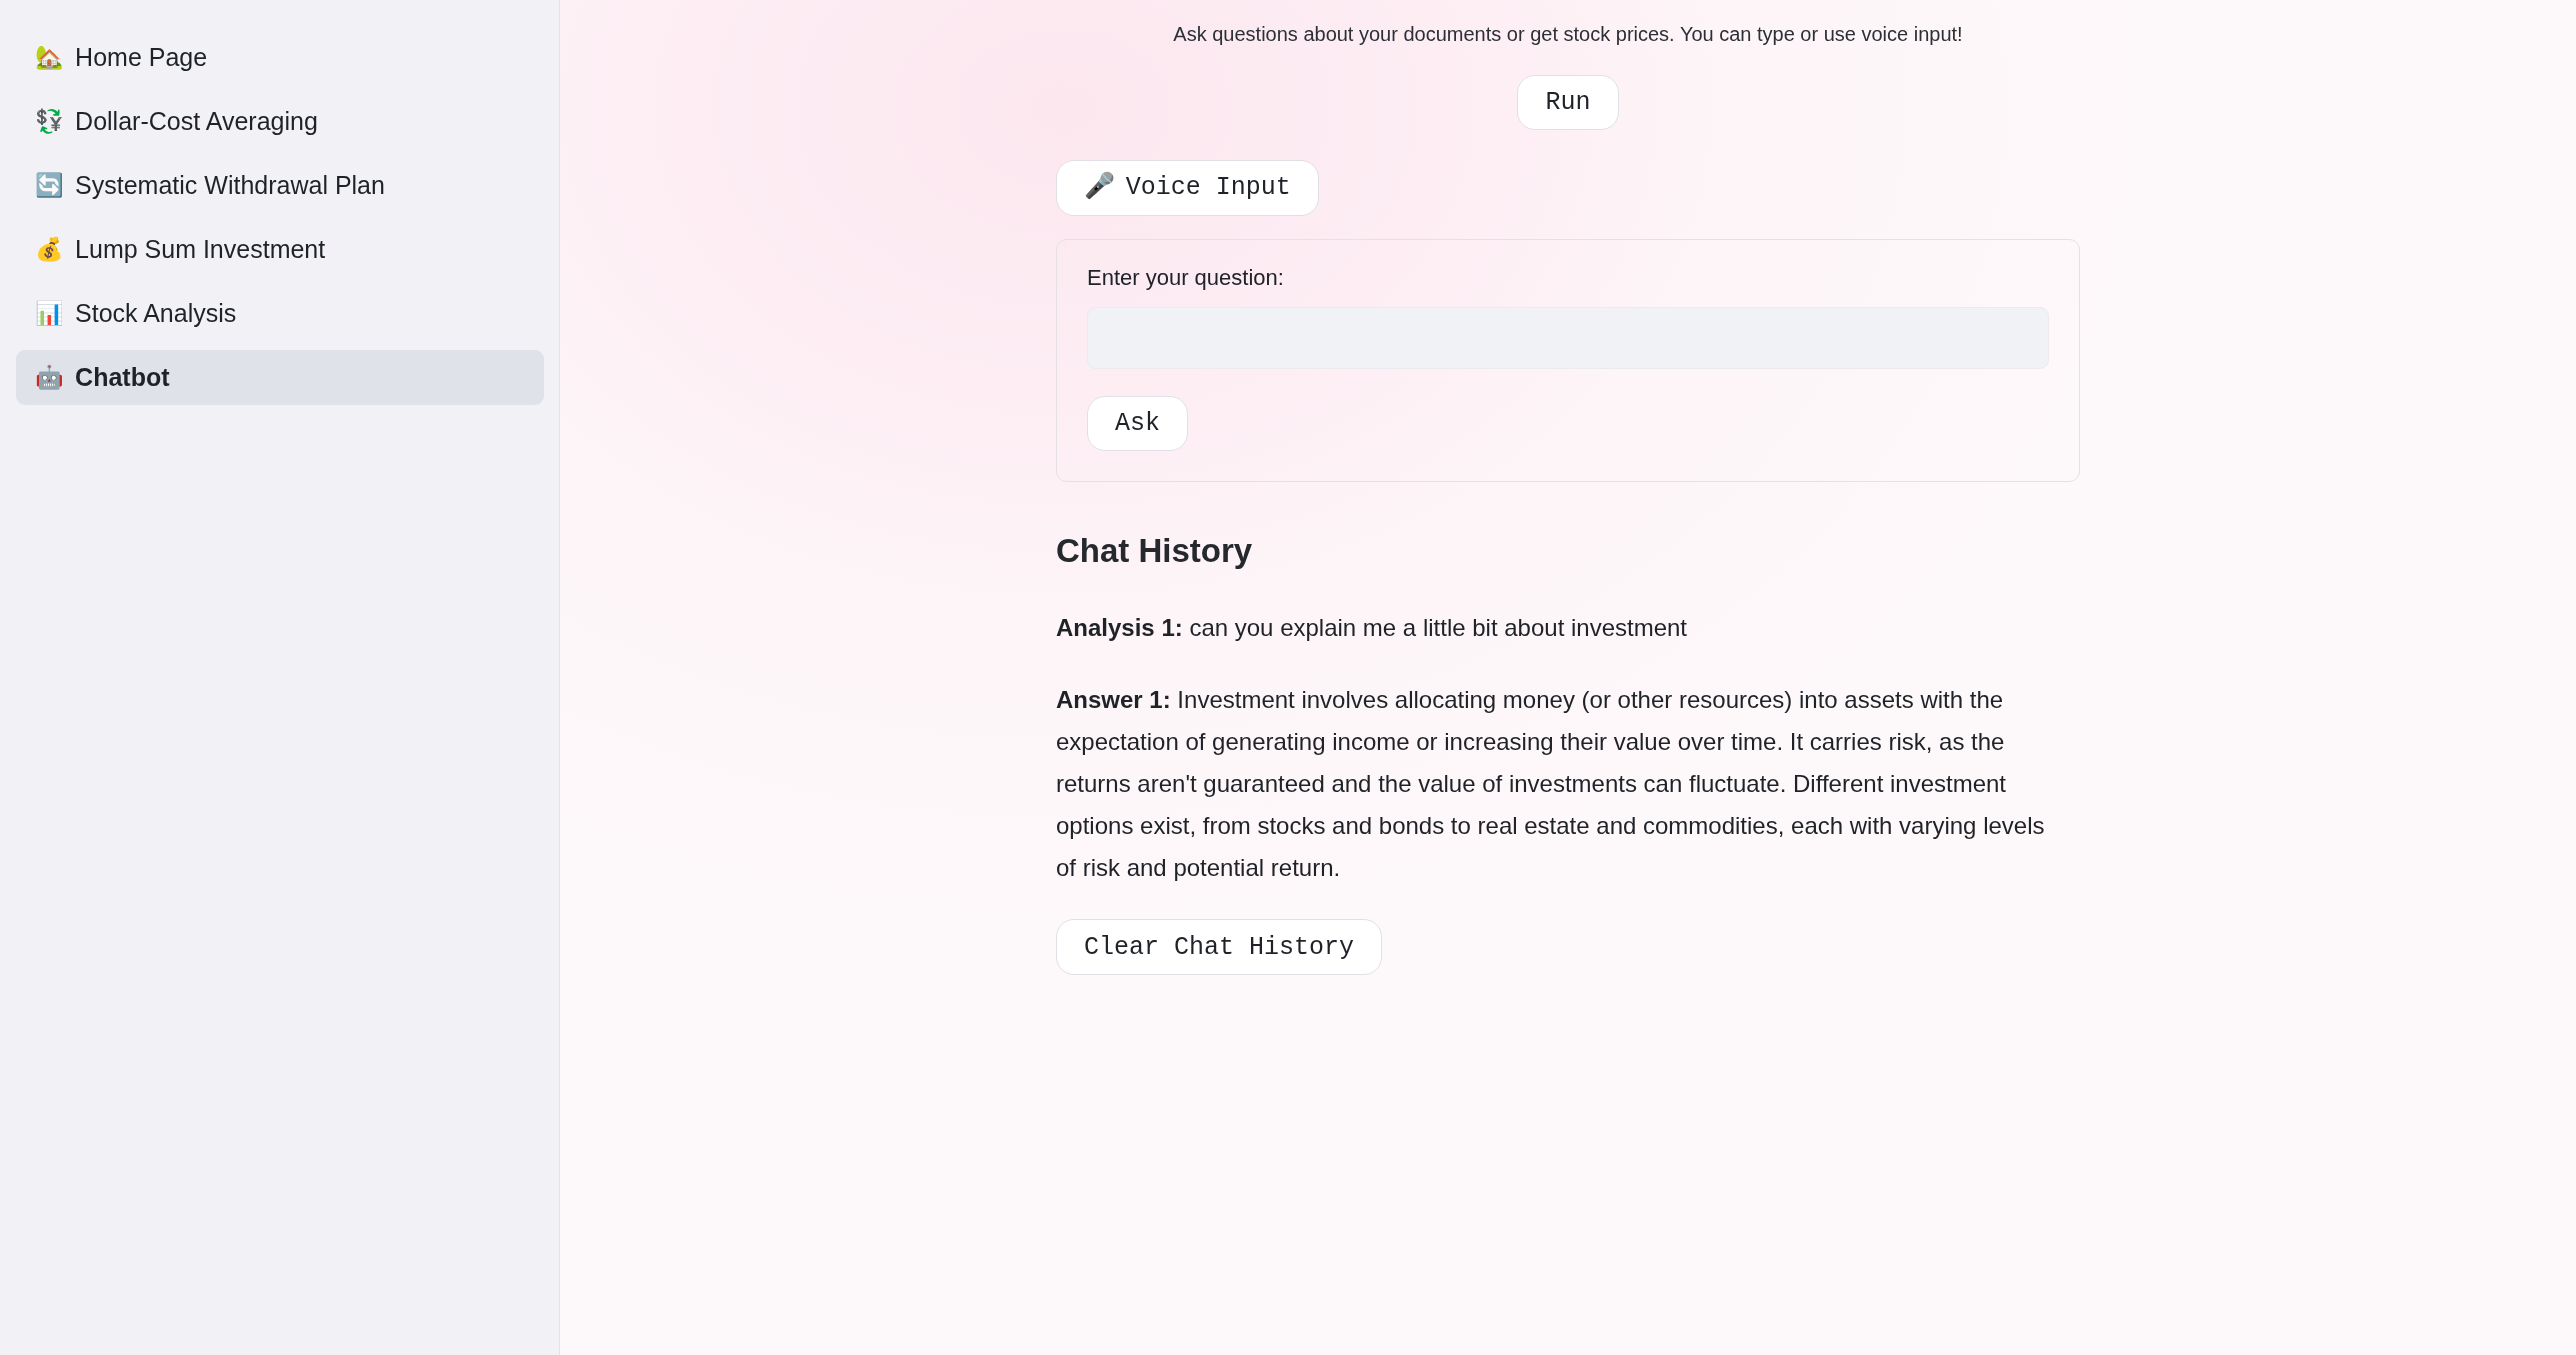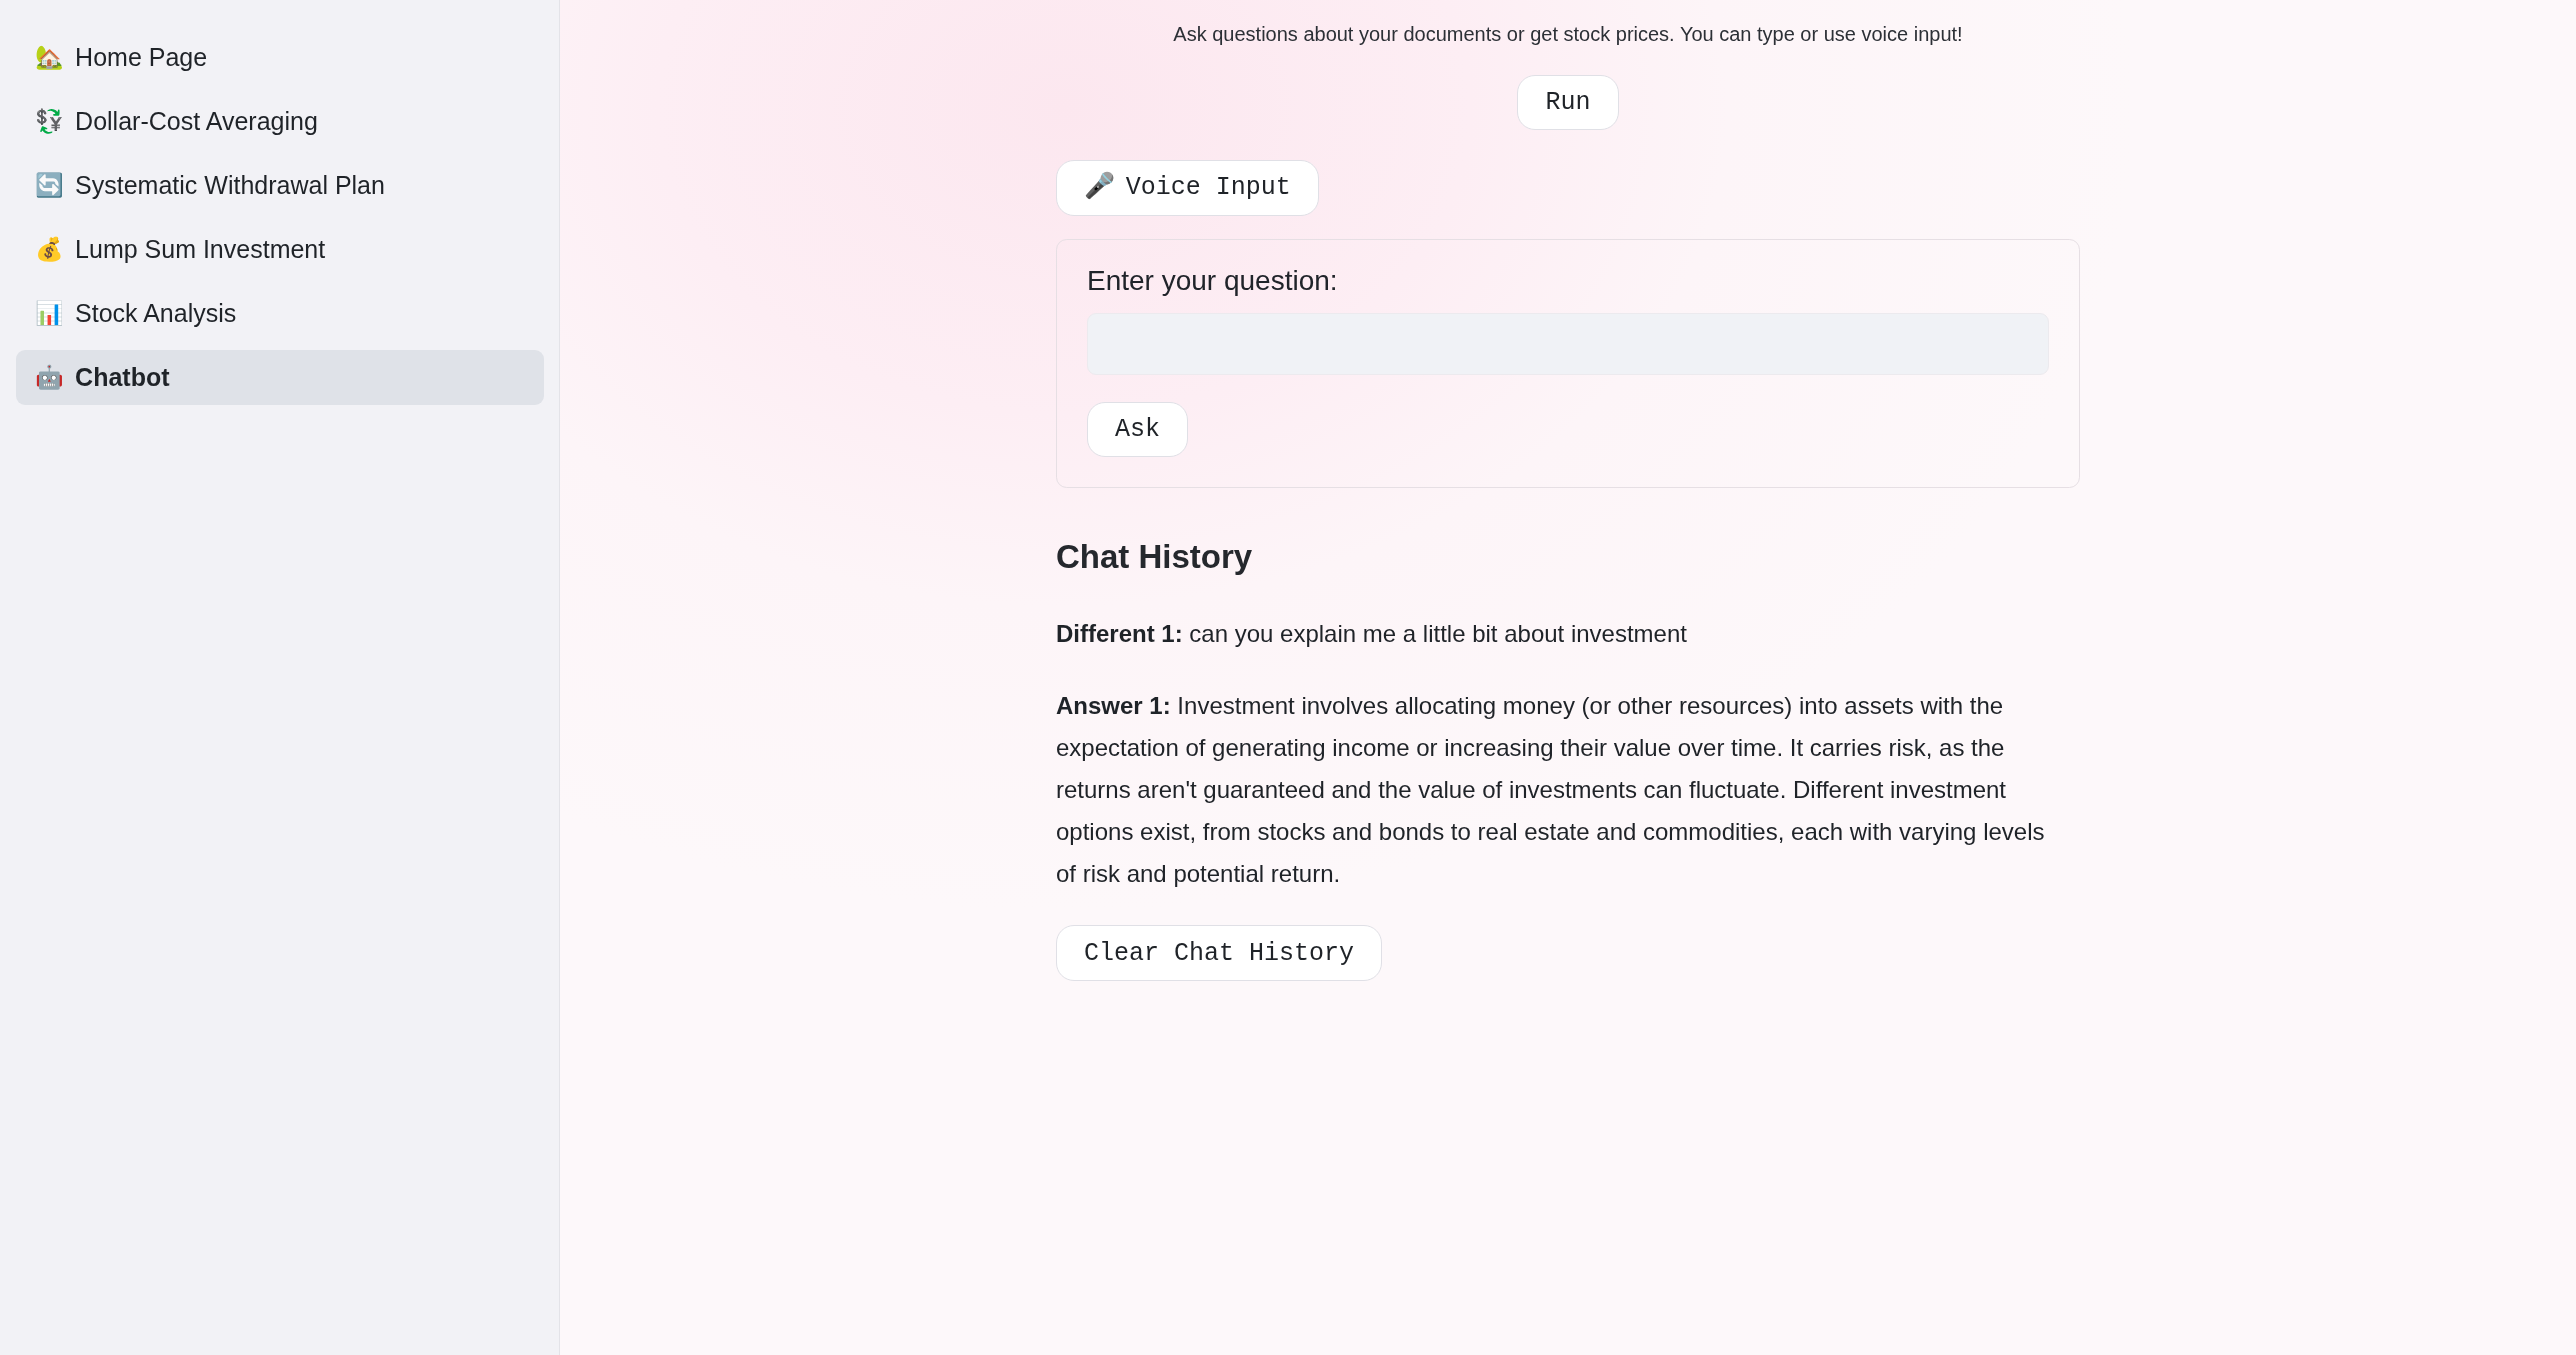--- a/index.html
+++ b/index.html
@@ -104,21 +104,21 @@
   .voice-btn { display: inline-flex; align-items: center; gap: 10.7px; }
 
   .question-card {
     border: 0.9px solid #e6dfe4;
     border-radius: 10.7px;
     padding: 25px 30px 30px 30px;
     margin-bottom: 50px;
     background: transparent;
   }
   .field-label {
-    font-size: 28px;
+    font-size: 22px;
     color: #20242a;
     margin-bottom: 16px;
   }
   .text-input {
     width: 100%;
     height: 62px;
     border: 0.9px solid #eceaee;
     border-radius: 9px;
     background: #f0f2f6;
     font-size: 23px;
@@ -256,21 +256,21 @@
         <div class="field-label">Enter your question:</div>
         <input class="text-input" type="text" placeholder="" style="">
         <div class="ask-row">
           <button class="btn">Ask</button>
         </div>
       </section>
 
       <h2 class="section-title">Chat History</h2>
 
       <p class="qa-line">
-        <b>Different 1:</b><span> can you explain me a little bit about investment</span>
+        <b>Analysis 1:</b><span> can you explain me a little bit about investment</span>
       </p>
 
       <p class="qa-line">
         <b>Answer 1:</b><span> Investment involves allocating money (or other resources) into assets with the expectation of generating income or increasing their value over time. It carries risk, as the returns aren't guaranteed and the value of investments can fluctuate. Different investment options exist, from stocks and bonds to real estate and commodities, each with varying levels of risk and potential return.</span>
       </p>
 
 
       <button class="btn">Clear Chat History</button>
 
     </div>

